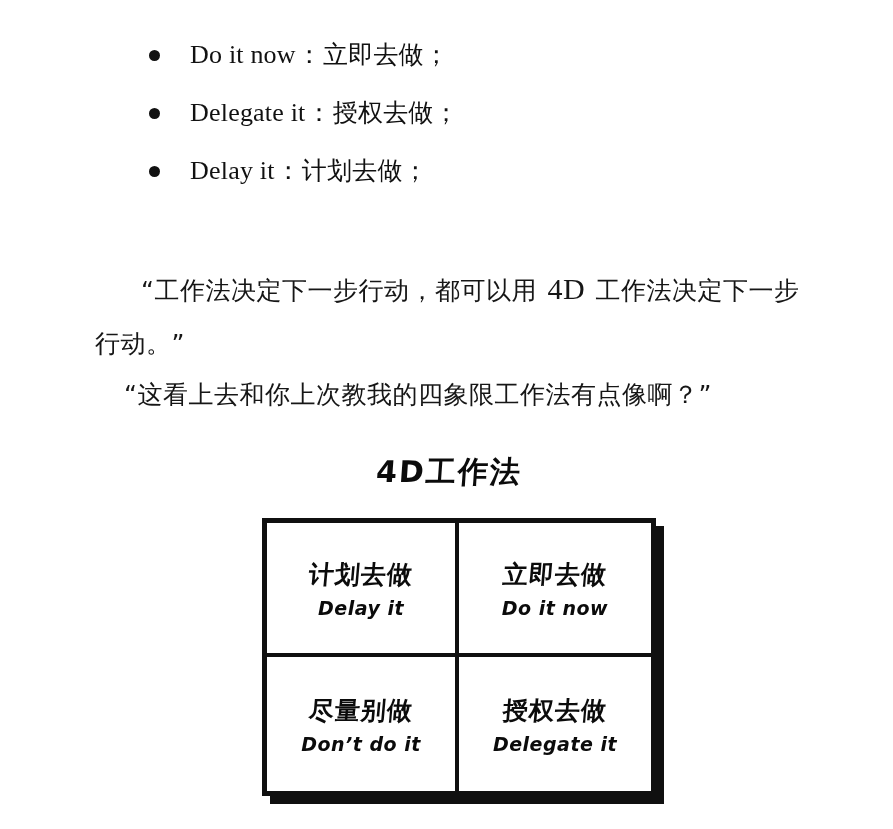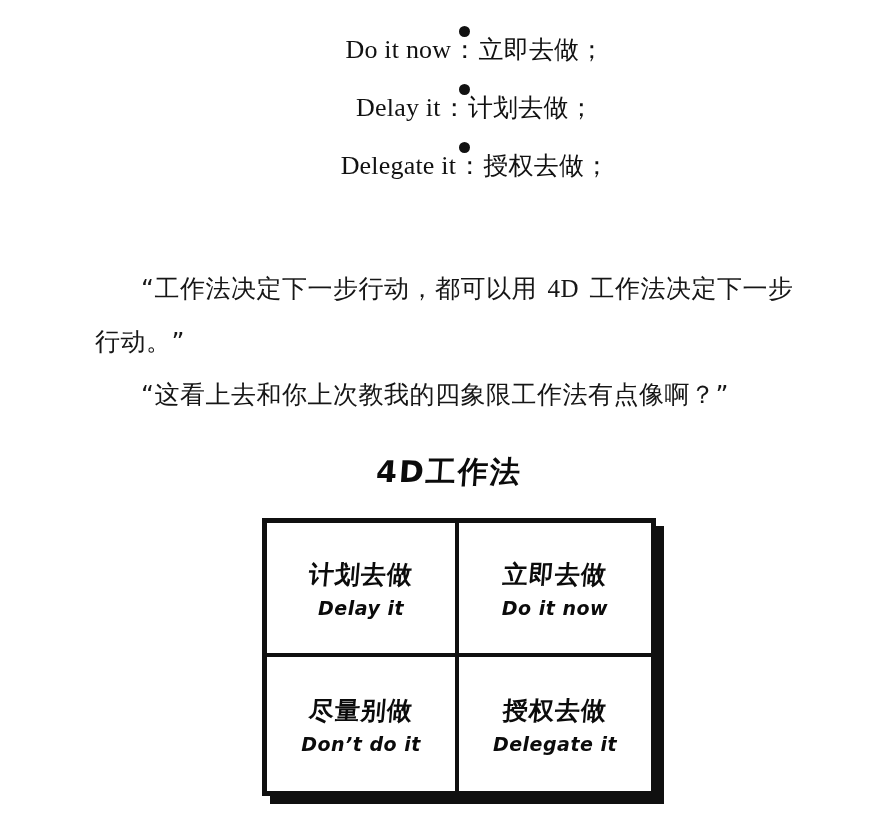--- a/index.html
+++ b/index.html
@@ -22,21 +22,20 @@
     position: absolute;
     left: 140px;
     top: 26px;
     width: 640px;
   }
   .bullet-row {
     position: relative;
     height: 58px;
     display: flex;
     align-items: center;
-    flex-direction: column;
   }
   .bullet-dot {
     width: 11px;
     height: 11px;
     border-radius: 50%;
     background: #111111;
     flex: 0 0 auto;
     margin-left: 9px;
   }
   .bullet-text {
@@ -61,31 +60,31 @@
   .para {
     position: absolute;
     font-family: "DejaVu Sans", sans-serif;
     font-size: 25px;
     line-height: 53px;
     color: #161616;
     letter-spacing: 0.5px;
   }
   .para .lat {
     font-family: "Liberation Serif", serif;
-    font-size: 25px;
+    font-size: 30px;
     padding: 0 2px;
   }
   #para-1 {
     left: 95px;
     top: 262px;
     width: 710px;
     text-indent: 46px;
   }
   #para-2 {
-    left: 95px;
+    left: 78px;
     top: 368px;
     width: 720px;
     text-indent: 46px;
   }
 
   
   .diagram {
     position: absolute;
     left: 240px;
     top: 452px;
@@ -168,26 +167,26 @@
 
 <div class="bullet-list">
 
   <div class="bullet-row">
     <span class="bullet-dot"></span>
     <span class="bullet-text"><span>Do it now</span><span class="sep">：</span><span class="cjk">立即去做；</span></span>
   </div>
 
   <div class="bullet-row">
     <span class="bullet-dot"></span>
-    <span class="bullet-text"><span>Delay it</span><span class="sep">：</span><span class="cjk">计划去做；</span></span>
+    <span class="bullet-text"><span>Delegate it</span><span class="sep">：</span><span class="cjk">授权去做；</span></span>
   </div>
 
   <div class="bullet-row">
     <span class="bullet-dot"></span>
-    <span class="bullet-text"><span>Delegate it</span><span class="sep">：</span><span class="cjk">授权去做；</span></span>
+    <span class="bullet-text"><span>Delay it</span><span class="sep">：</span><span class="cjk">计划去做；</span></span>
   </div>
 
 
 </div>
 
 <div class="para" id="para-1"><span>“工作法决定下一步行动，都可以用 </span><span class="lat">4D</span><span> 工作法决定下一步行动。”</span></div>
 
 <div class="para" id="para-2">“这看上去和你上次教我的四象限工作法有点像啊？”</div>
 
 <div class="diagram">

